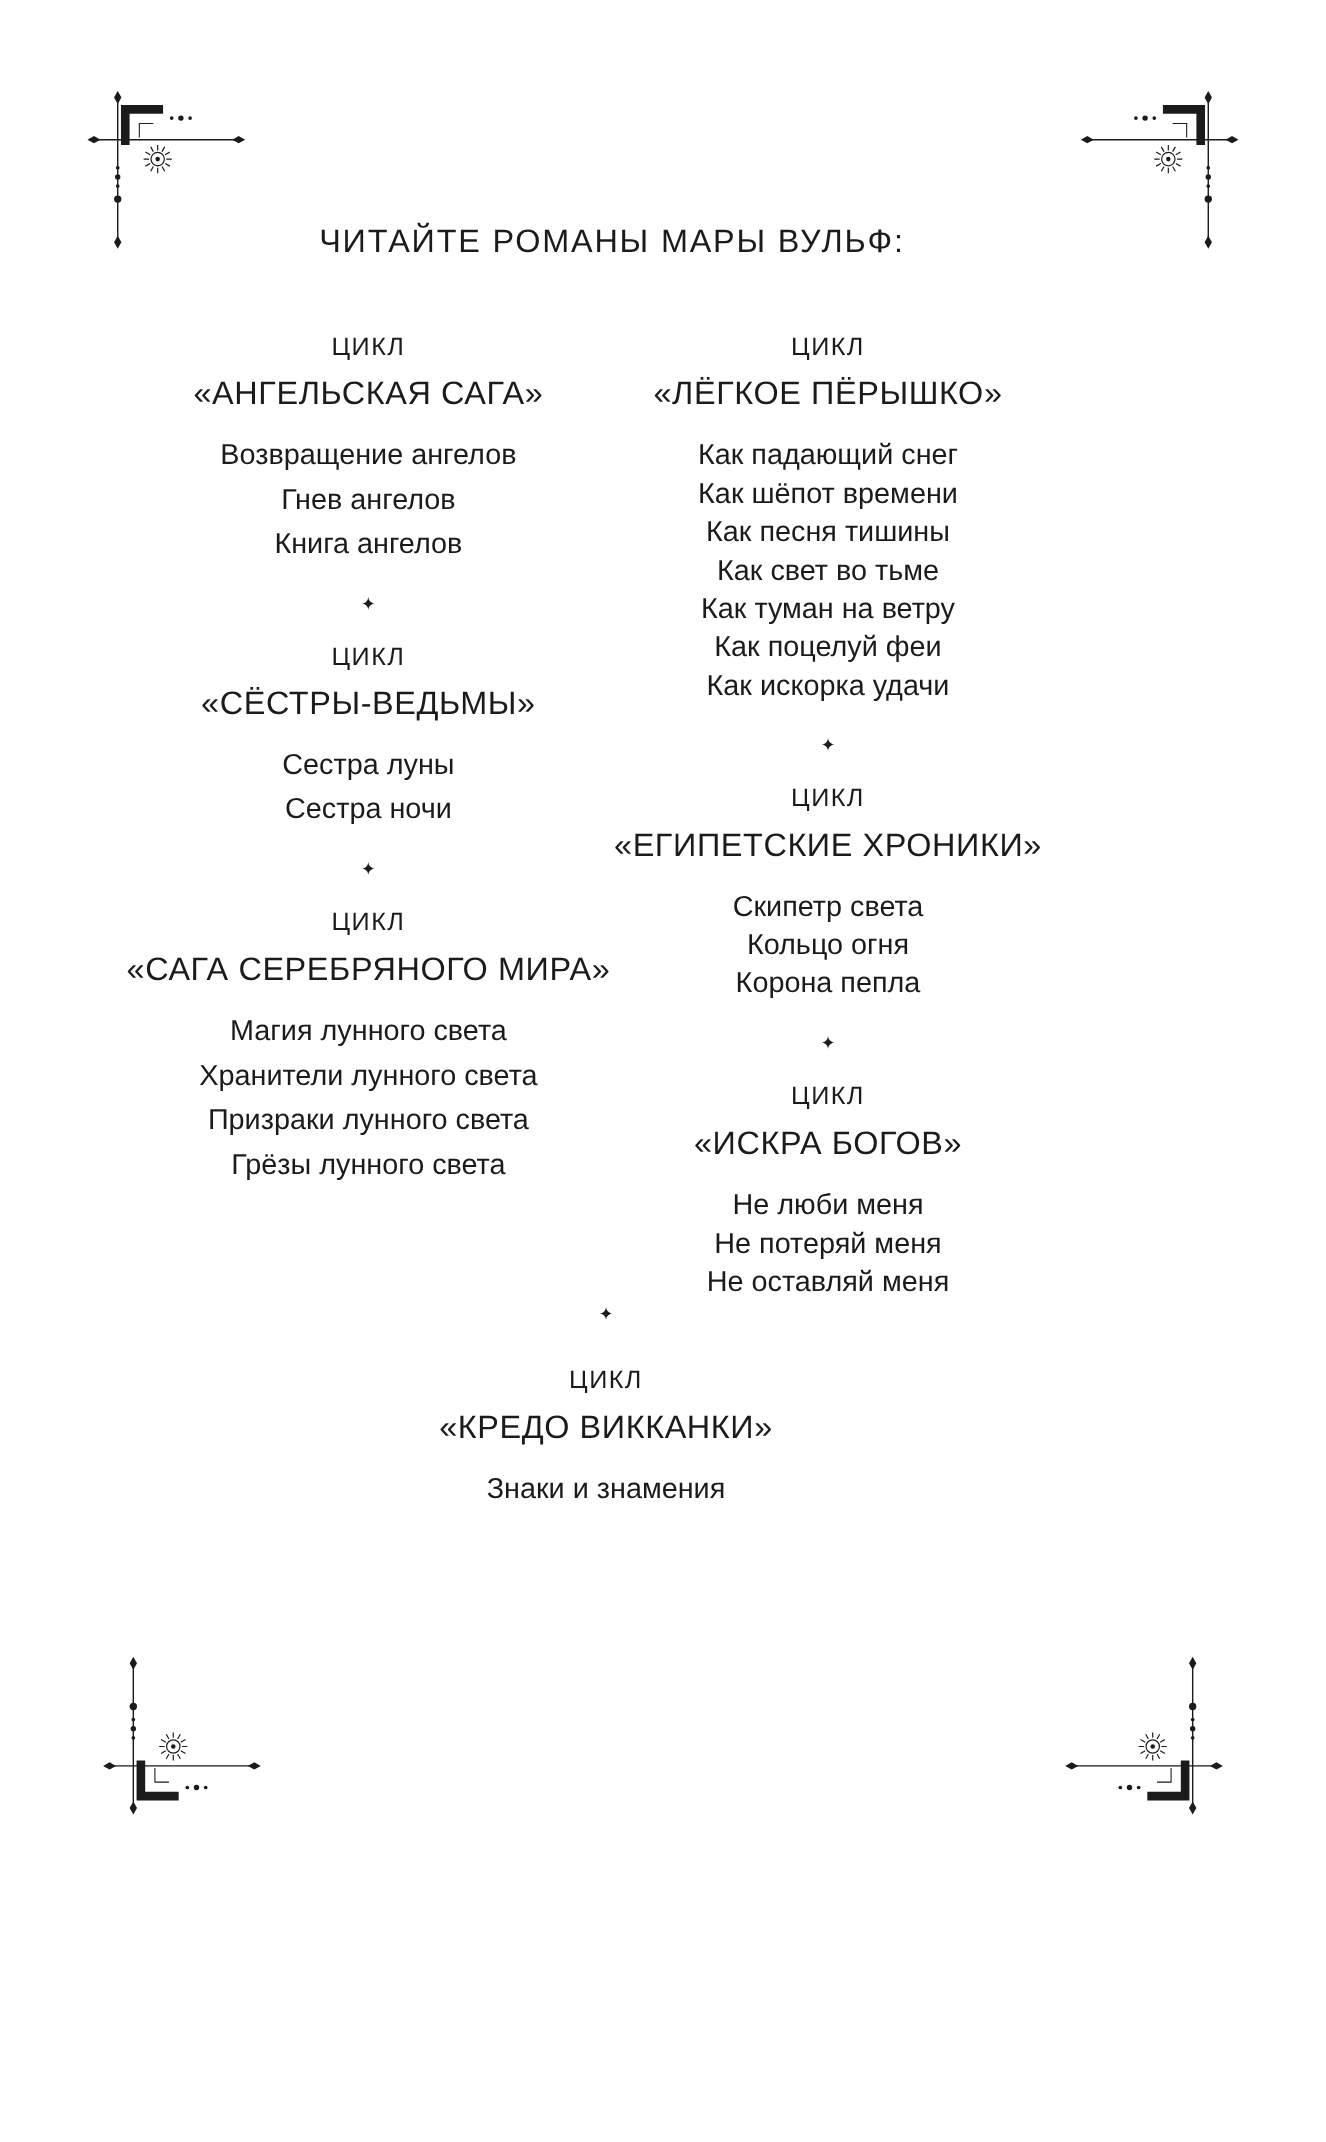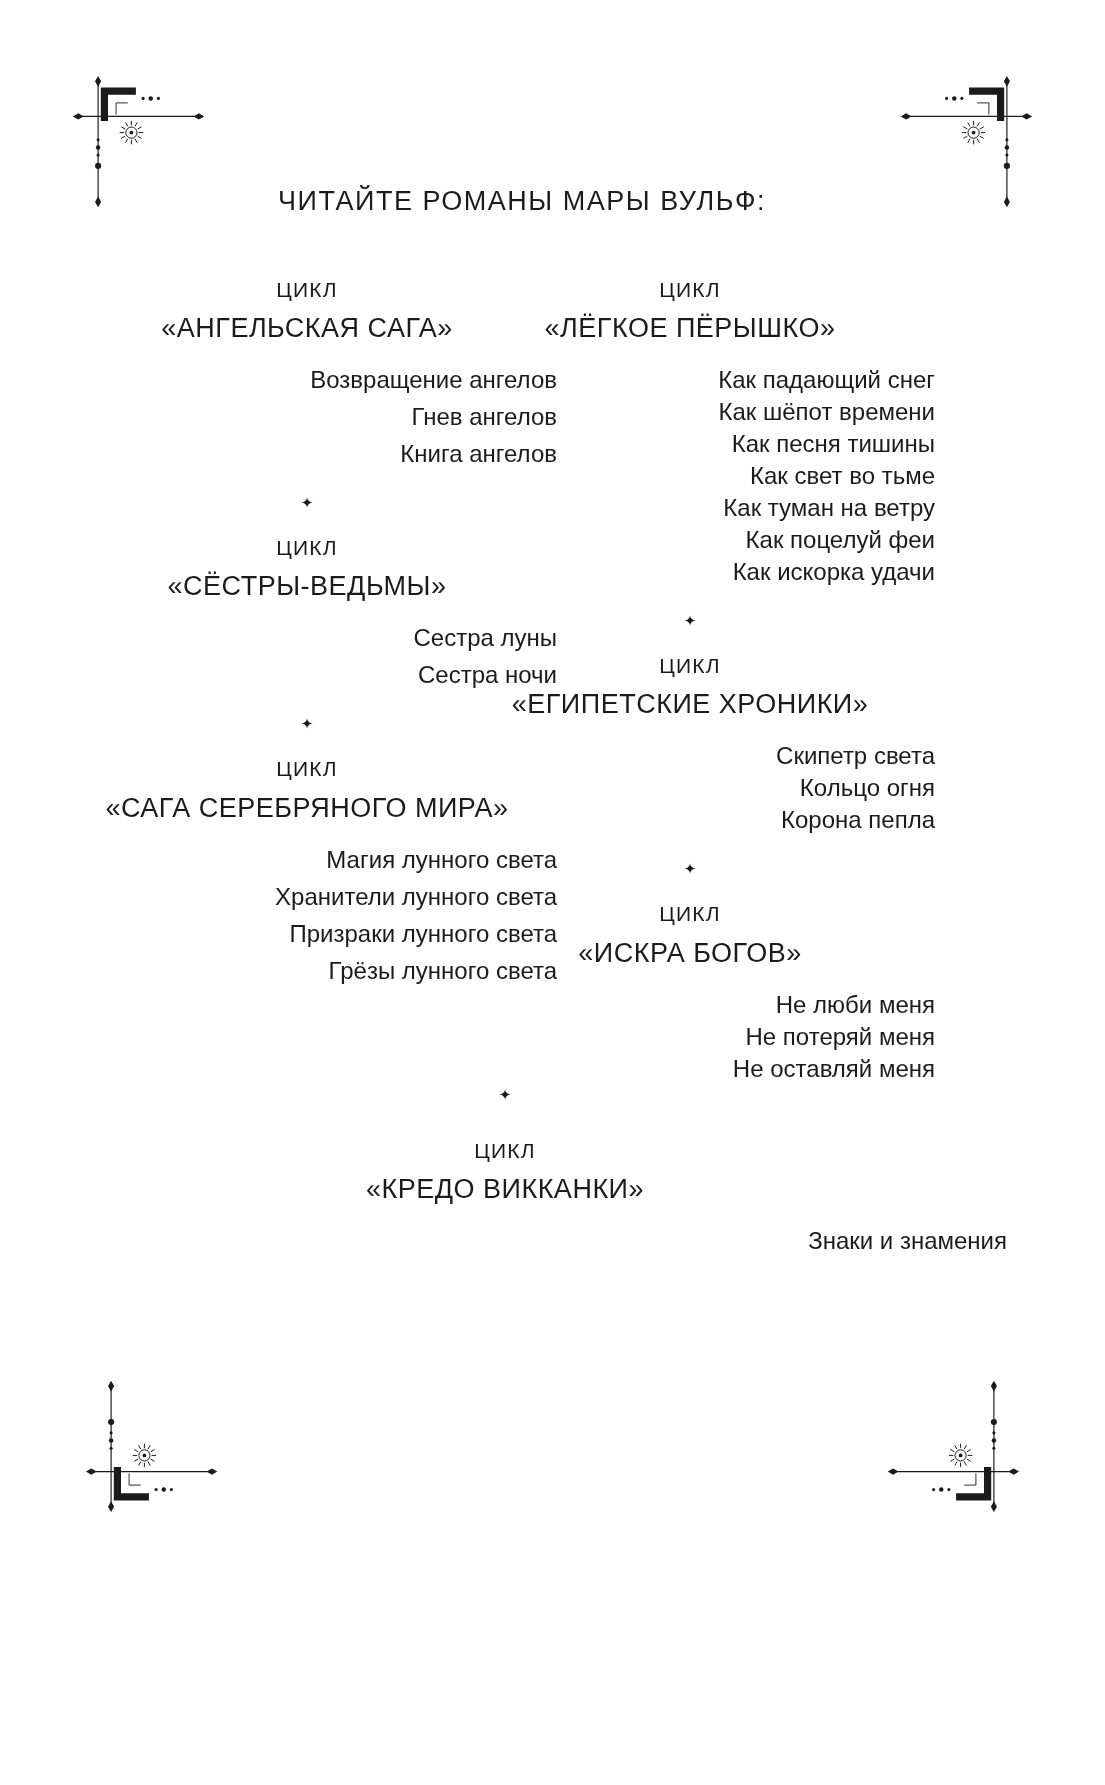--- a/index.html
+++ b/index.html
@@ -20,21 +20,21 @@
     height: 135px;
   }
   .corner.tl { top: 75px;  left: 72px; }
   .corner.tr { top: 75px;  right: 72px; transform: scaleX(-1); }
   .corner.bl { bottom: 272px; left: 85px; transform: scaleY(-1); }
   .corner.br { bottom: 272px; right: 85px; transform: scale(-1,-1); }
 
   .title {
     position: absolute;
     top: 186px;
-    left: 12px;
+    left: 0;
     width: 1020px;
     margin: 0;
     text-align: center;
     font-size: 27px;
     font-weight: 400;
     letter-spacing: 1.5px;
   }
 
   .col { position: absolute; text-align: center; }
   .col-left  { top: 278px; left: 57px;  width: 500px; }
@@ -51,21 +51,21 @@
     letter-spacing: 0.5px;
     margin-bottom: 21px;
     line-height: 1.15;
   }
   .books {
     list-style: none;
     margin: 0;
     padding: 0;
     font-size: 24px;
   }
-  .books li { line-height: 30px; text-align: right; }
+  .books li { line-height: 30px; }
   .books-loose li { margin: 7px 0; }
   .books-tight li { margin: 2px 0; }
 
   .star {
     font-size: 15px;
     line-height: 1;
     margin: 27px 0 25px;
     font-family: "DejaVu Sans", sans-serif;
   }
 

